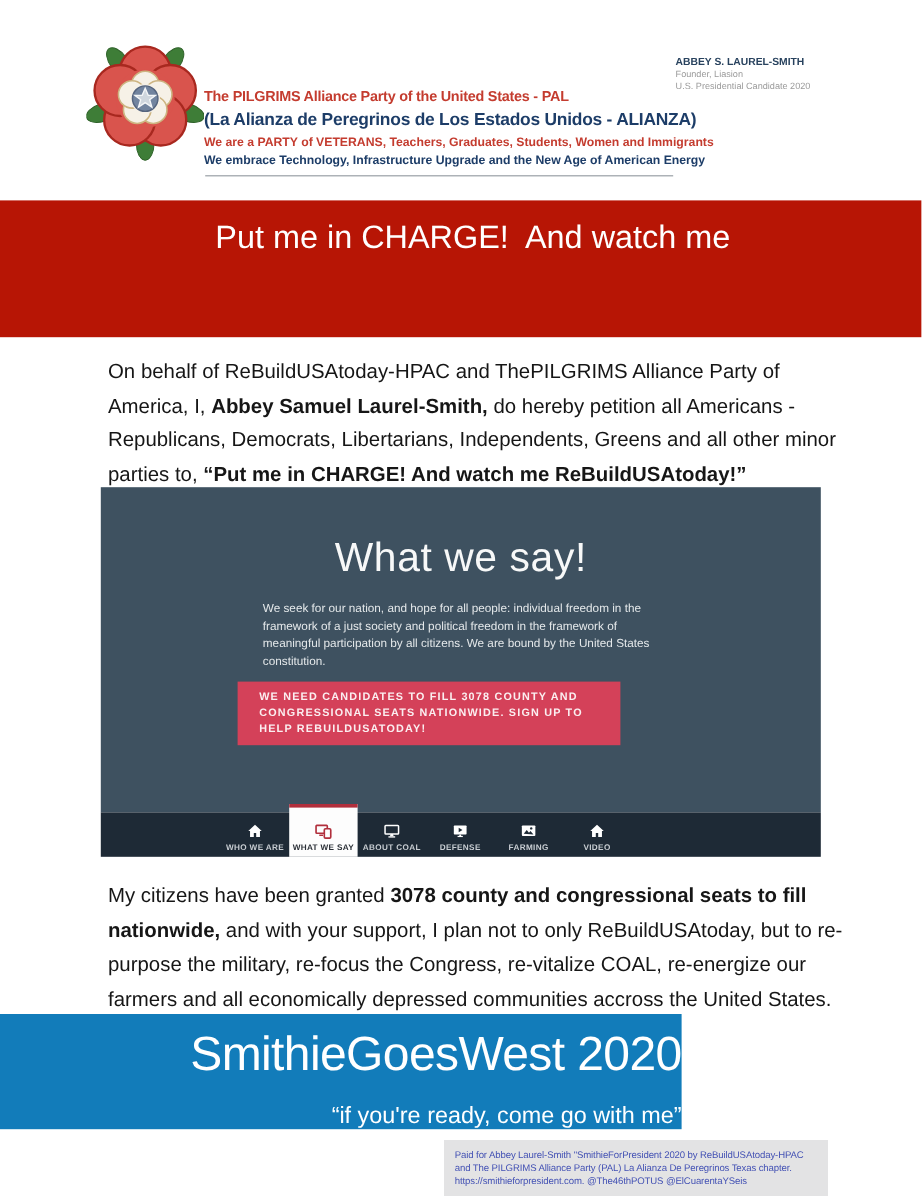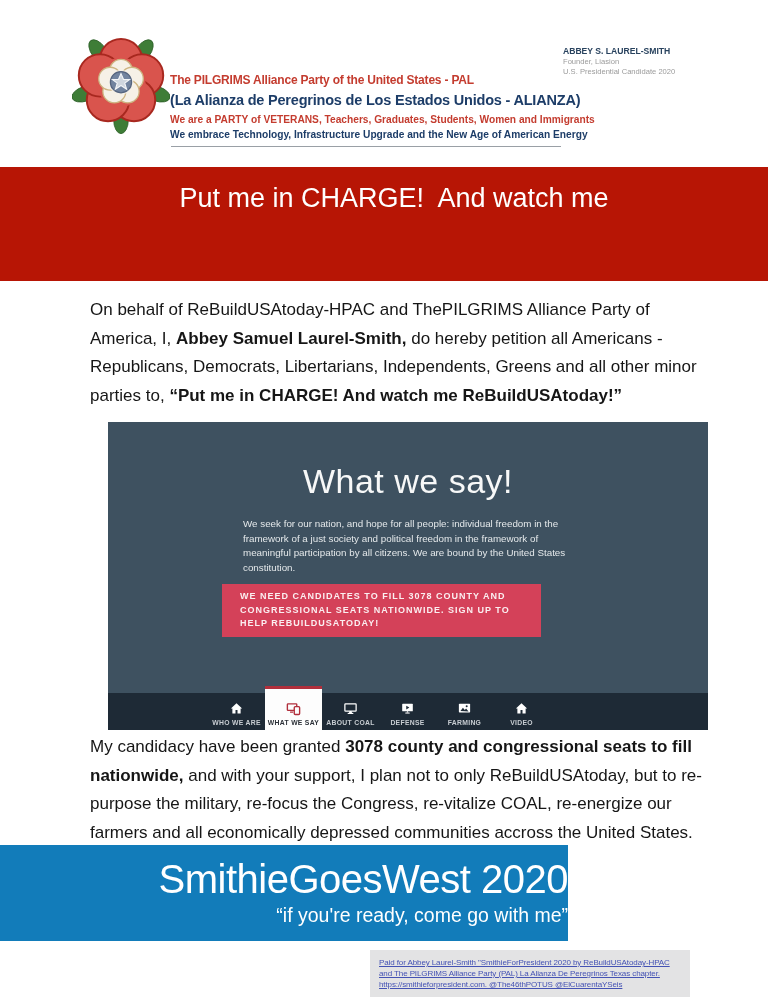--- a/index.html
+++ b/index.html
@@ -26,21 +26,21 @@
   .hero-l1{font-size:27px;line-height:34px;padding-top:14px;white-space:pre;}
   .hero-l2{font-size:48px;line-height:54px;margin-top:2px;}
 
   
   .para{position:absolute;left:90px;color:#161616;font-size:17px;line-height:28.5px;}
   .para b{font-weight:bold;}
   .para1{top:296px;width:618px;}
   .para2{top:733px;width:628px;}
 
   
-  .shot{position:absolute;left:84px;top:422px;width:600px;height:308px;margin-left:24px;}
+  .shot{position:absolute;left:84px;top:406px;width:600px;height:308px;}
   .shot-hero{position:relative;width:600px;height:271px;background:var(--site_slate,#3e5160);}
   .site-heading{padding-top:40px;text-align:center;color:#f7f8f8;font-size:34px;
                 font-weight:normal;letter-spacing:0.5px;}
   .site-body{width:330px;margin:16px auto 0;color:#e4e8ea;
              font-size:9.8px;line-height:14.5px;}
   .site-cta{position:absolute;left:114px;top:162px;width:319px;height:53px;
             background:var(--cta_pink,#d44159);color:#fbeef0;display:flex;align-items:center;}
   .site-cta div{width:100%;text-align:left;font-size:9px;font-weight:bold;
                 letter-spacing:1px;line-height:13.5px;padding:0 18px;}
   .site-nav{position:relative;width:600px;height:37px;background:var(--nav_navy,#1e2a36);
@@ -52,26 +52,26 @@
   .nav-label{font-size:6.8px;font-weight:bold;letter-spacing:0.3px;color:#c8cdd2;
              margin-top:3px;white-space:nowrap;}
   .nav-item.active{background:#fdfdfd;height:44px;margin-top:-7px;
                    border-top:3px solid var(--active_tab_red,#b12f3c);color:#b12f3c;}
   .nav-item.active .nav-label{color:#2a2f36;}
 
   
   .campaign{position:absolute;left:0;top:845px;width:568px;height:96px;
             background:var(--banner_blue,#127cba);color:#fff;text-align:right;}
   .camp-title{font-size:40px;line-height:46px;padding-top:11px;letter-spacing:-0.5px;}
-  .camp-sub{font-size:19.5px;line-height:24px;margin-top:1px;}
+  .camp-sub{font-size:19.5px;line-height:24px;margin-top:16px;}
 
   
   .disclaimer{position:absolute;left:370px;top:950px;width:320px;height:47px;box-sizing:border-box;
               background:var(--disclaimer_bg,#e3e3e4);color:var(--disclaimer_blue,#4452b4);
-              font-size:8px;line-height:11px;padding:7px 9px;letter-spacing:-0.1px;text-decoration:underline;}
+              font-size:8px;line-height:11px;padding:7px 9px;letter-spacing:-0.1px;}
   .disclaimer div{white-space:nowrap;}
 </style>
 </head>
 <body>
 
 <div class="page">
 
   <div>
     <div class="logo">
       <svg viewBox="0 0 120 130" width="98" height="110">
@@ -187,21 +187,21 @@
         <span class="nav-icon">
             <svg viewBox="0 0 24 24">
               <path d="M12 3.5 3 12h2.4v8h5v-5.5h3.2V20h5v-8H21z" fill="currentColor"></path>
             </svg>
           </span>
         <span class="nav-label">VIDEO</span>
       </div>
       </div>
   </div>
 
-  <div class="para para2"><span>My candidacy have been granted </span><b>3078 county and congressional seats to fill nationwide,</b><span> and with your support, I plan not to only ReBuildUSAtoday, but to re-purpose the military, re-focus the Congress, re-vitalize COAL, re-energize our farmers and all economically depressed communities accross the United States.</span></div>
+  <div class="para para2"><span>My citizens have been granted </span><b>3078 county and congressional seats to fill nationwide,</b><span> and with your support, I plan not to only ReBuildUSAtoday, but to re-purpose the military, re-focus the Congress, re-vitalize COAL, re-energize our farmers and all economically depressed communities accross the United States.</span></div>
 
   <div class="campaign">
     <div class="camp-title">SmithieGoesWest 2020</div>
     <div class="camp-sub">“if you're ready, come go with me”</div>
   </div>
 
   <div class="disclaimer">
     <div>Paid for Abbey Laurel-Smith "SmithieForPresident 2020 by ReBuildUSAtoday-HPAC</div>
     <div>and The PILGRIMS Alliance Party (PAL) La Alianza De Peregrinos Texas chapter.</div>
     <div>https://smithieforpresident.com. @The46thPOTUS @ElCuarentaYSeis</div>

